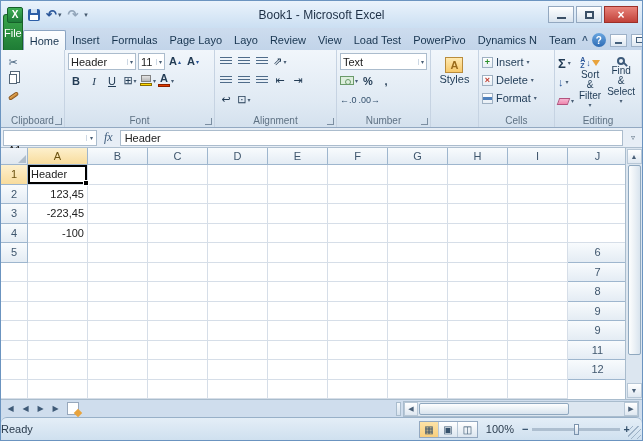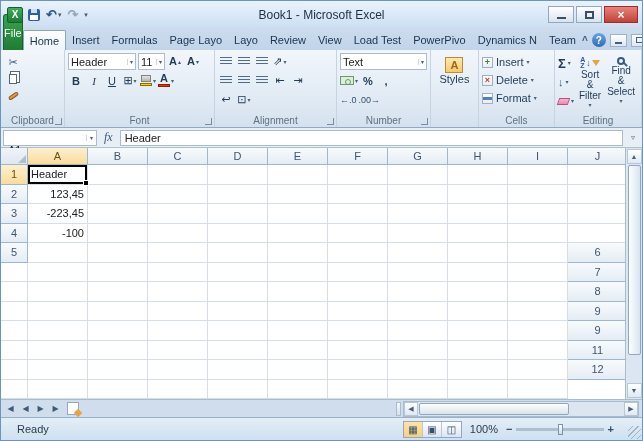--- a/index.html
+++ b/index.html
@@ -199,21 +199,21 @@
   .hscroll { display:flex; align-items:center; width:236px; height:16px; background:#dce6f0;
              border:1px solid #a9bccd; margin-right:3px; }
   .harrow { width:14px; height:14px; display:flex; align-items:center; justify-content:center;
             font-size:7px; color:#4a6078; background:linear-gradient(#fff,#dfe8f1); border:1px solid #b7c7d6; }
   .hthumb { width:150px; height:12px; margin-left:1px; background:linear-gradient(#fdfefe,#d9e4ee);
             border:1px solid #8fa8bf; border-radius:2px; }
 
   
   .statusbar { position:absolute; top:416px; left:0; right:0; height:23px;
                background:linear-gradient(#e4eef7,#cfe0ef); border-top:1px solid #98b0c8;
-               display:flex; align-items:center; padding:0 16px; gap:8px; }
+               display:flex; align-items:center; padding:0 0; gap:8px;border-radius:6px; }
   .ready { color:#2a3b4d; }
   .views { display:flex; border:1px solid #93a8c0; background:linear-gradient(#fff,#dce6f0); }
   .vbtn { width:19px; height:15px; display:flex; align-items:center; justify-content:center;
           font-size:10px; color:#34506b; border-right:1px solid #b7c7d6; }
   .vbtn:last-child { border-right:none; }
   .vbtn.active { background:linear-gradient(#fde3a7,#f8cf7e); }
   .zoom { color:#2a3b4d; }
   .slider { display:flex; align-items:center; gap:4px; width:108px; margin-right:12px; }
   .zbtn { color:#34506b; font-weight:bold; }
   .track { flex:1; height:3px; background:#aebfd0; position:relative; }

